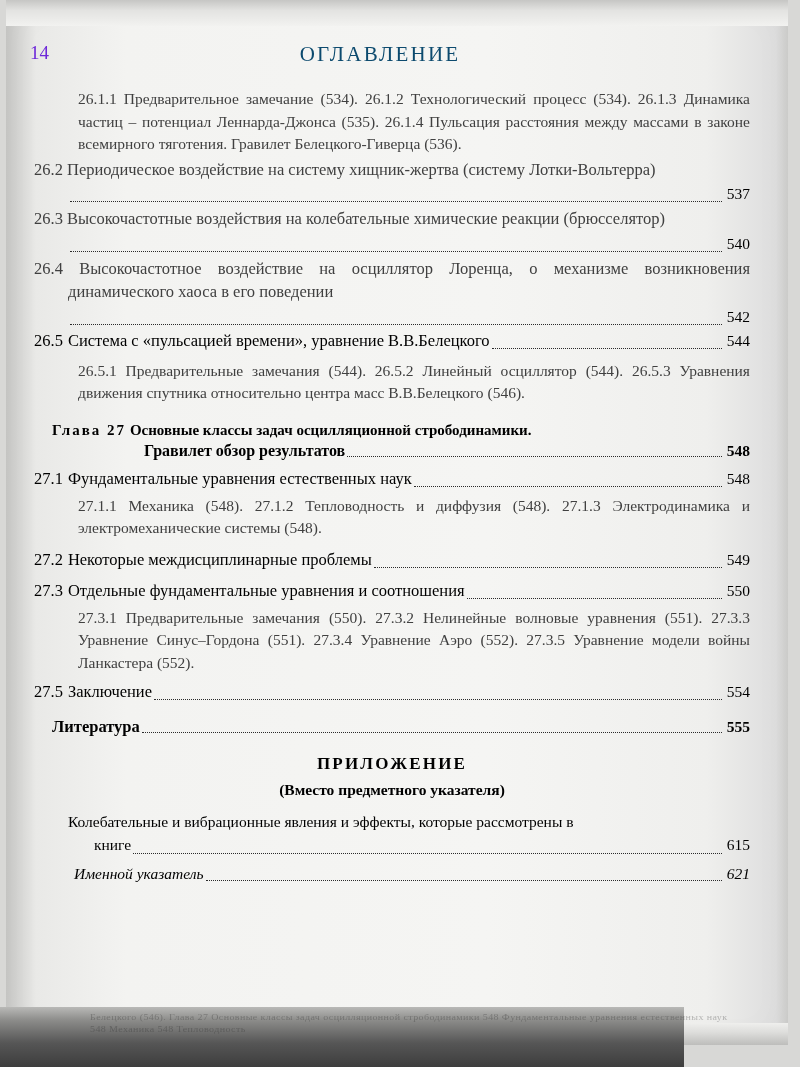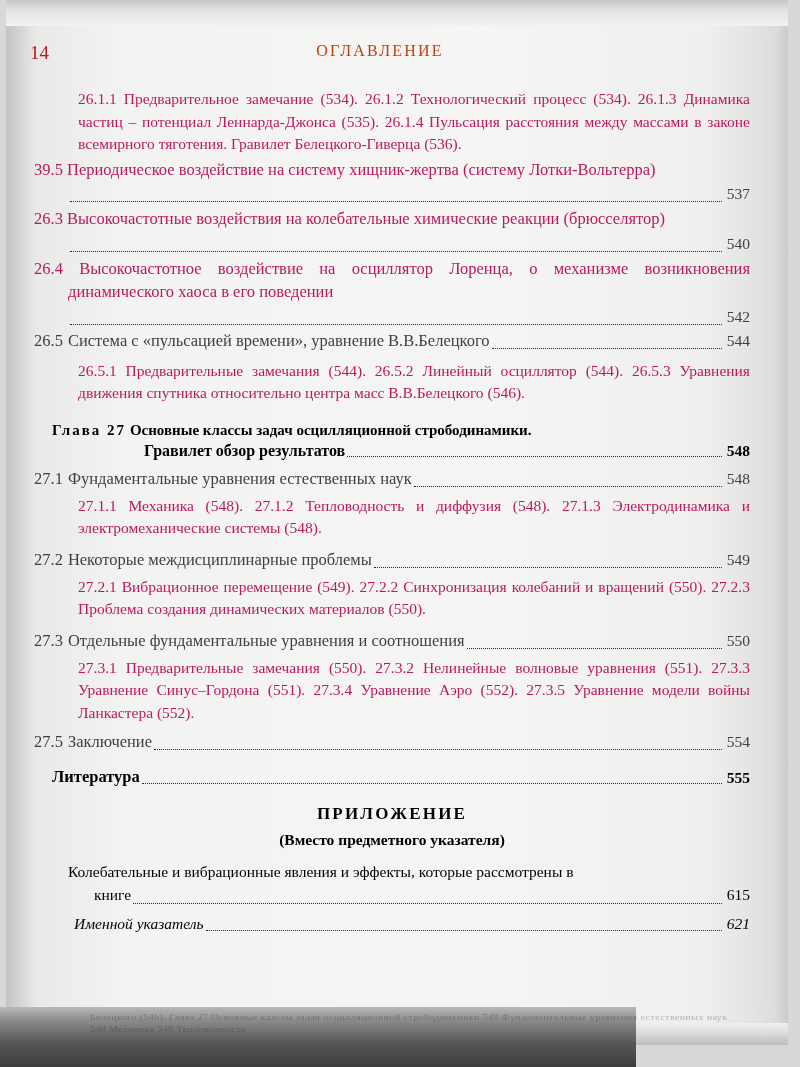--- a/index.html
+++ b/index.html
@@ -43,21 +43,21 @@
     content: "";
     position: absolute;
     left: 0; right: 0; bottom: 0;
     height: 22px;
     background: linear-gradient(0deg, #bdbdbb 0%, #dcdcda 55%, #efefed 100%);
   }
   .bottom-strip {
     position: absolute;
     left: 0;
     bottom: 0;
-    width: 636px;
+    width: 684px;
     height: 60px;
     background: linear-gradient(0deg, #3d3d3d 0%, #565656 40%, #8c8c8a 78%, #b9b9b7 100%);
   }
   .ghost-text {
     position: absolute;
     left: 90px;
     bottom: 22px;
     width: 640px;
     height: 36px;
     color: rgba(40,40,40,0.30);
@@ -71,43 +71,43 @@
     position: absolute;
     left: 0; top: 0;
     width: 782px;
     height: 1045px;
   }
   .folio {
     position: absolute;
     left: 30px;
     top: 42px;
     font-size: 19px;
-    color: #b91c1c;
+    color: #6d28d9;
   }
   .running-head {
     position: absolute;
     left: 0;
     top: 42px;
     width: 760px;
     text-align: center;
-    font-size: 16px;
+    font-size: 21px;
     letter-spacing: 2.2px;
-    color: #c2410c;
+    color: #0c4a6e;
   }
   .toc {
     position: absolute;
     left: 34px;
     top: 86px;
     width: 716px;
   }
   .row {
     display: flex;
     align-items: flex-end;
     font-size: 16.5px;
-    color: #404040;
+    color: #000000;
     line-height: 23px;
     margin-top: 1px;
   }
   .num {
     flex: 0 0 auto;
     white-space: pre;
     padding-right: 5px;
   }
   .txt {
     flex: 0 1 auto;
@@ -122,21 +122,21 @@
   }
   .pg {
     flex: 0 0 auto;
     font-size: 15.5px;
     padding-left: 3px;
   }
   
   .entry {
     font-size: 16.5px;
     line-height: 23.5px;
-    color: #be185d;
+    color: #404040;
     text-align: justify;
     margin-top: 2px;
   }
   .entry.lv1 {
     padding-left: 34px;
     text-indent: -34px;
   }
   .entry.sub {
     padding-left: 44px;
     font-size: 15.5px;
@@ -159,21 +159,21 @@
   .chapter-line2 {
     display: flex;
     align-items: flex-end;
     padding-left: 110px;
     font-weight: bold;
   }
   .lit {
     margin-top: 14px;
     padding-left: 18px;
     display: flex;
-    align-items: flex-end;
+    align-items: center;
     font-weight: bold;
     font-size: 16.5px;
   }
   .app-title {
     margin-top: 17px;
     text-align: center;
     font-weight: bold;
     font-size: 17px;
     letter-spacing: 2.2px;
   }
@@ -212,21 +212,21 @@
   <div class="content">
 
     <div class="folio">14</div>
     <div class="running-head">ОГЛАВЛЕНИЕ</div>
 
     <div class="toc">
 
       <div class="entry sub deep">26.1.1 Предварительное замечание (534). 26.1.2 Технологический процесс (534). 26.1.3 Динамика частиц – потенциал Леннарда-Джонса (535). 26.1.4 Пульсация расстояния между массами в законе всемирного тяготения. Гравилет Белецкого-Гиверца (536).</div>
 
       <div class="entry lv1">
-        <span>39.5</span>
+        <span>26.2</span>
         <span>Периодическое воздействие на систему хищник-жертва (систему Лотки-Вольтерра)</span>
       </div>
       <div class="row">
         <span class="num" style="visibility:hidden">26.2</span>
         <span class="leader"></span>
         <span class="pg">537</span>
       </div>
 
       <div class="entry lv1">
         <span>26.3</span>
@@ -274,21 +274,20 @@
         <span class="pg">548</span>
       </div>
       <div class="entry sub deep" style="margin-top:5px">27.1.1 Механика (548). 27.1.2 Тепловодность и диффузия (548). 27.1.3 Электродинамика и электромеханические системы (548).</div>
 
       <div class="row" style="margin-top:8px">
         <span class="num">27.2</span>
         <span class="txt">Некоторые междисциплинарные проблемы</span>
         <span class="leader"></span>
         <span class="pg">549</span>
       </div>
-      <div class="entry sub deep" style="margin-top:5px">27.2.1 Вибрационное перемещение (549). 27.2.2 Синхронизация колебаний и вращений (550). 27.2.3 Проблема создания динамических материалов (550).</div>
 
       <div class="row" style="margin-top:8px">
         <span class="num">27.3</span>
         <span class="txt">Отдельные фундаментальные уравнения и соотношения</span>
         <span class="leader"></span>
         <span class="pg">550</span>
       </div>
       <div class="entry sub deep" style="margin-top:5px">27.3.1 Предварительные замечания (550). 27.3.2 Нелинейные волновые уравнения (551). 27.3.3 Уравнение Синус–Гордона (551). 27.3.4 Уравнение Аэро (552). 27.3.5 Уравнение модели войны Ланкастера (552).</div>
 
 

